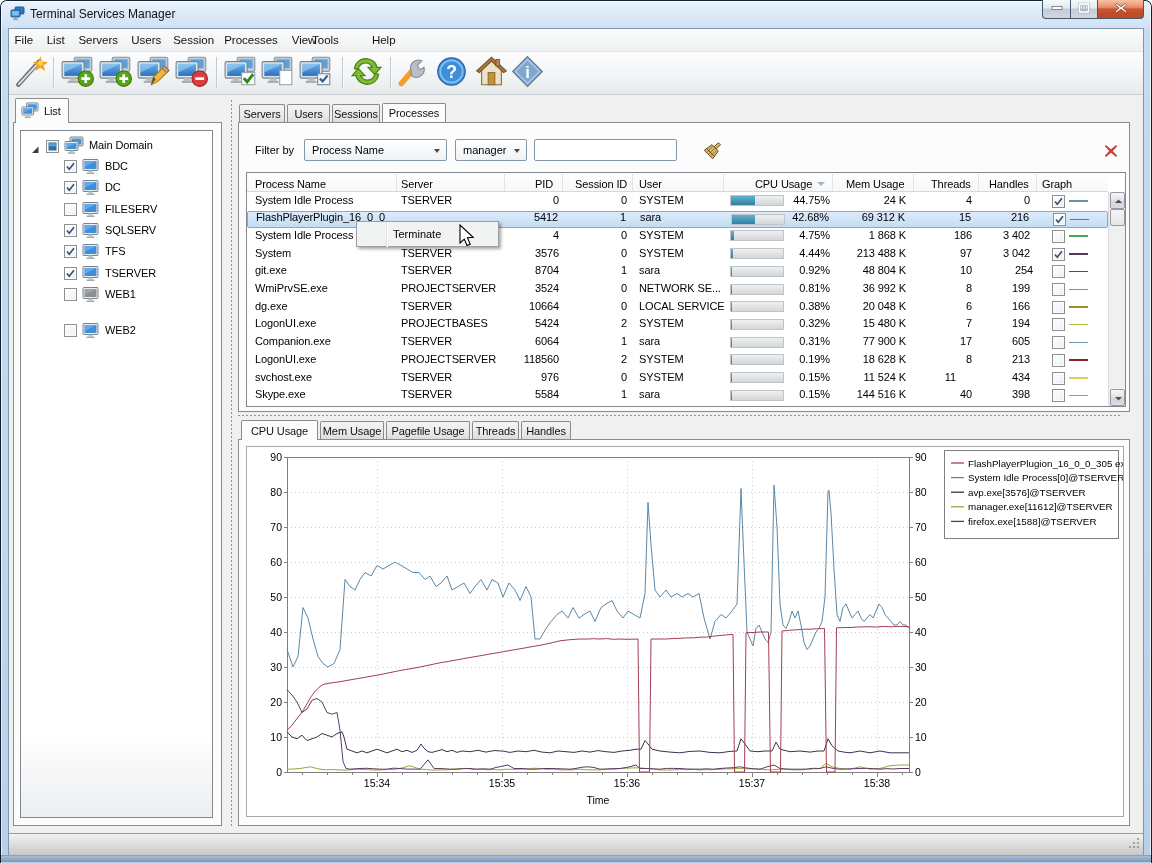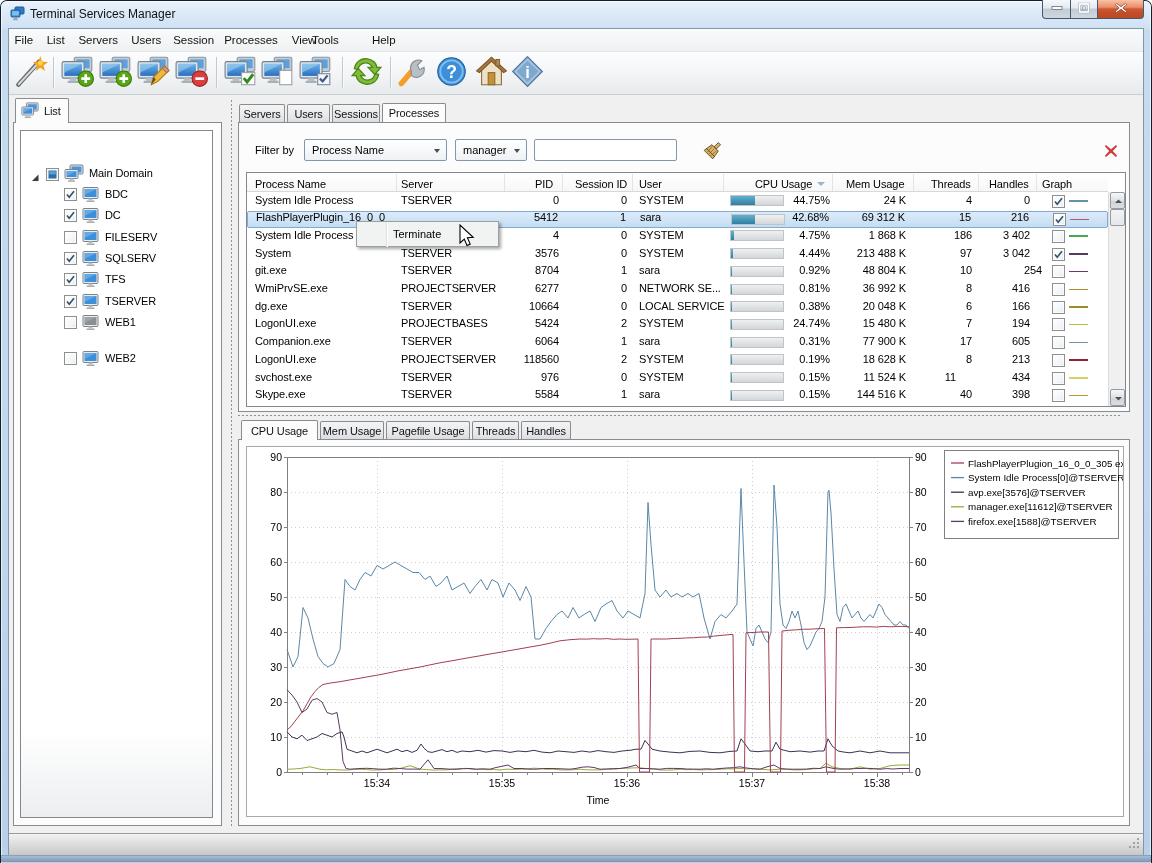--- a/index.html
+++ b/index.html
@@ -19,21 +19,21 @@
 .mi { position:absolute; top:5px; font-size:11.5px; color:#111; }
 #toolbar { position:absolute; left:0; top:23px; width:1134px; height:43px; background:linear-gradient(180deg,#fdfdfe 0,#f2f4f5 55%,#e7eaec 100%); border-bottom:1px solid #c9ced3; }
 #content { position:absolute; left:0; top:66px; width:1134px; height:738px; background:#f0f0f0; }
 #status { position:absolute; left:0; top:804px; width:1134px; height:22px; border-top:1px solid #9b9b9b; background:linear-gradient(180deg,#f2f2f2,#dadada 55%,#c8c8c8); }
 .tab { position:absolute; font-size:11px; letter-spacing:-0.1px; color:#111; text-align:center; border:1px solid #898c8f; border-bottom:none; border-radius:2px 2px 0 0; background:linear-gradient(180deg,#f3f4f5,#e5e7e9 70%,#dadcdf); z-index:2; }
 .tab.active { background:#fcfcfc; z-index:3; }
 .page { position:absolute; border:1px solid #898c8f; background:#fcfcfc; }
 #ltab { left:6px; top:3px; width:54px; height:25px; }
 #lpage { left:4px; top:27px; width:209px; height:704px; }
 #treebox { position:absolute; left:6px; top:7px; width:193px; height:688px; background:linear-gradient(180deg,#ffffff 0,#ffffff 600px,#eceef0 686px); border:1px solid #828790; }
-.ti { position:absolute; left:0; width:190px; height:20px;margin-top:28px; }
+.ti { position:absolute; left:0; width:190px; height:20px; }
 .tchk { position:absolute; width:13px; height:13px; }
 .tico { position:absolute; }
 .tlab { position:absolute; font-size:11px; letter-spacing:-0.1px; color:#000; }
 #vsplit { position:absolute; left:222px; top:5px; width:1px; height:726px; background-image:repeating-linear-gradient(180deg,#909090 0,#909090 2px,transparent 2px,transparent 4px); }
 #hsplit { position:absolute; left:229px; top:320px; width:884px; height:1px; background-image:repeating-linear-gradient(90deg,#909090 0,#909090 2px,transparent 2px,transparent 4px); }
 #rpage { left:229px; top:27px; width:892px; height:290px; }
 #bpage { left:229px; top:344px; width:892px; height:387px; }
 .combo { position:absolute; height:22px; border:1px solid #8396ad; border-radius:2px; background:linear-gradient(180deg,#ffffff,#eef2f5); font-size:11px; }
 .combo .arr { position:absolute; right:6px; top:9px; width:0; height:0; border-left:3.5px solid transparent; border-right:3.5px solid transparent; border-top:4px solid #4a4a4a; }
 .combo .ctext { position:absolute; left:7px; top:4px; color:#000; }
@@ -663,47 +663,47 @@
                 <span class="c" style="left:154px">TSERVER</span>
                 <span class="c r" style="right:549px">8704</span>
                 <span class="c r" style="right:481px">1</span>
                 <span class="c" style="left:392px">sara</span>
                 <span class="bar" style="left:483px">
                   <span class="barfill" style="width:1px"></span>
                 </span>
                 <span class="c r" style="right:278px">0.92%</span>
                 <span class="c r" style="right:202px">48 804 K</span>
                 <span class="c r" style="right:136px">10</span>
-                <span class="c r" style="right:66px">254</span>
+                <span class="c r" style="right:75px">254</span>
                 <span class="gchk" style="left:805px"><svg width="13" height="13" viewBox="0 0 13 13" xmlns="http://www.w3.org/2000/svg">
                     <defs>
                       <linearGradient id="cbg" x1="0" y1="0" x2="1" y2="1">
                         <stop offset="0" stop-color="#ffffff"></stop>
                         <stop offset="0.7" stop-color="#f2f4f6"></stop>
                         <stop offset="1" stop-color="#dde2e7"></stop>
                       </linearGradient>
                     </defs>
                     <rect x="0.5" y="0.5" width="12" height="12" fill="url(#cbg)" stroke="#8e8f8f"></rect>
                     <rect x="1.5" y="1.5" width="10" height="10" fill="none" stroke="#ffffff" opacity="0.7"></rect>
                   </svg></span>
                 <span class="gdash" style="left:822px;background:#6a3a70"></span>
               </div>
 <div class="row" style="top:108.5px">
                 <span class="c" style="left:8px">WmiPrvSE.exe</span>
                 <span class="c" style="left:154px">PROJECTSERVER</span>
-                <span class="c r" style="right:549px">6277</span>
+                <span class="c r" style="right:549px">3524</span>
                 <span class="c r" style="right:481px">0</span>
                 <span class="c" style="left:392px">NETWORK SE...</span>
                 <span class="bar" style="left:483px">
                   <span class="barfill" style="width:1px"></span>
                 </span>
                 <span class="c r" style="right:278px">0.81%</span>
                 <span class="c r" style="right:202px">36 992 K</span>
                 <span class="c r" style="right:136px">8</span>
-                <span class="c r" style="right:78px">416</span>
+                <span class="c r" style="right:78px">199</span>
                 <span class="gchk" style="left:805px"><svg width="13" height="13" viewBox="0 0 13 13" xmlns="http://www.w3.org/2000/svg">
                     <defs>
                       <linearGradient id="cbg" x1="0" y1="0" x2="1" y2="1">
                         <stop offset="0" stop-color="#ffffff"></stop>
                         <stop offset="0.7" stop-color="#f2f4f6"></stop>
                         <stop offset="1" stop-color="#dde2e7"></stop>
                       </linearGradient>
                     </defs>
                     <rect x="0.5" y="0.5" width="12" height="12" fill="url(#cbg)" stroke="#8e8f8f"></rect>
                     <rect x="1.5" y="1.5" width="10" height="10" fill="none" stroke="#ffffff" opacity="0.7"></rect>
@@ -738,21 +738,21 @@
               </div>
 <div class="row" style="top:143.9px">
                 <span class="c" style="left:8px">LogonUI.exe</span>
                 <span class="c" style="left:154px">PROJECTBASES</span>
                 <span class="c r" style="right:549px">5424</span>
                 <span class="c r" style="right:481px">2</span>
                 <span class="c" style="left:392px">SYSTEM</span>
                 <span class="bar" style="left:483px">
                   <span class="barfill" style="width:1px"></span>
                 </span>
-                <span class="c r" style="right:278px">24.74%</span>
+                <span class="c r" style="right:278px">0.32%</span>
                 <span class="c r" style="right:202px">15 480 K</span>
                 <span class="c r" style="right:136px">7</span>
                 <span class="c r" style="right:78px">194</span>
                 <span class="gchk" style="left:805px"><svg width="13" height="13" viewBox="0 0 13 13" xmlns="http://www.w3.org/2000/svg">
                     <defs>
                       <linearGradient id="cbg" x1="0" y1="0" x2="1" y2="1">
                         <stop offset="0" stop-color="#ffffff"></stop>
                         <stop offset="0.7" stop-color="#f2f4f6"></stop>
                         <stop offset="1" stop-color="#dde2e7"></stop>
                       </linearGradient>

